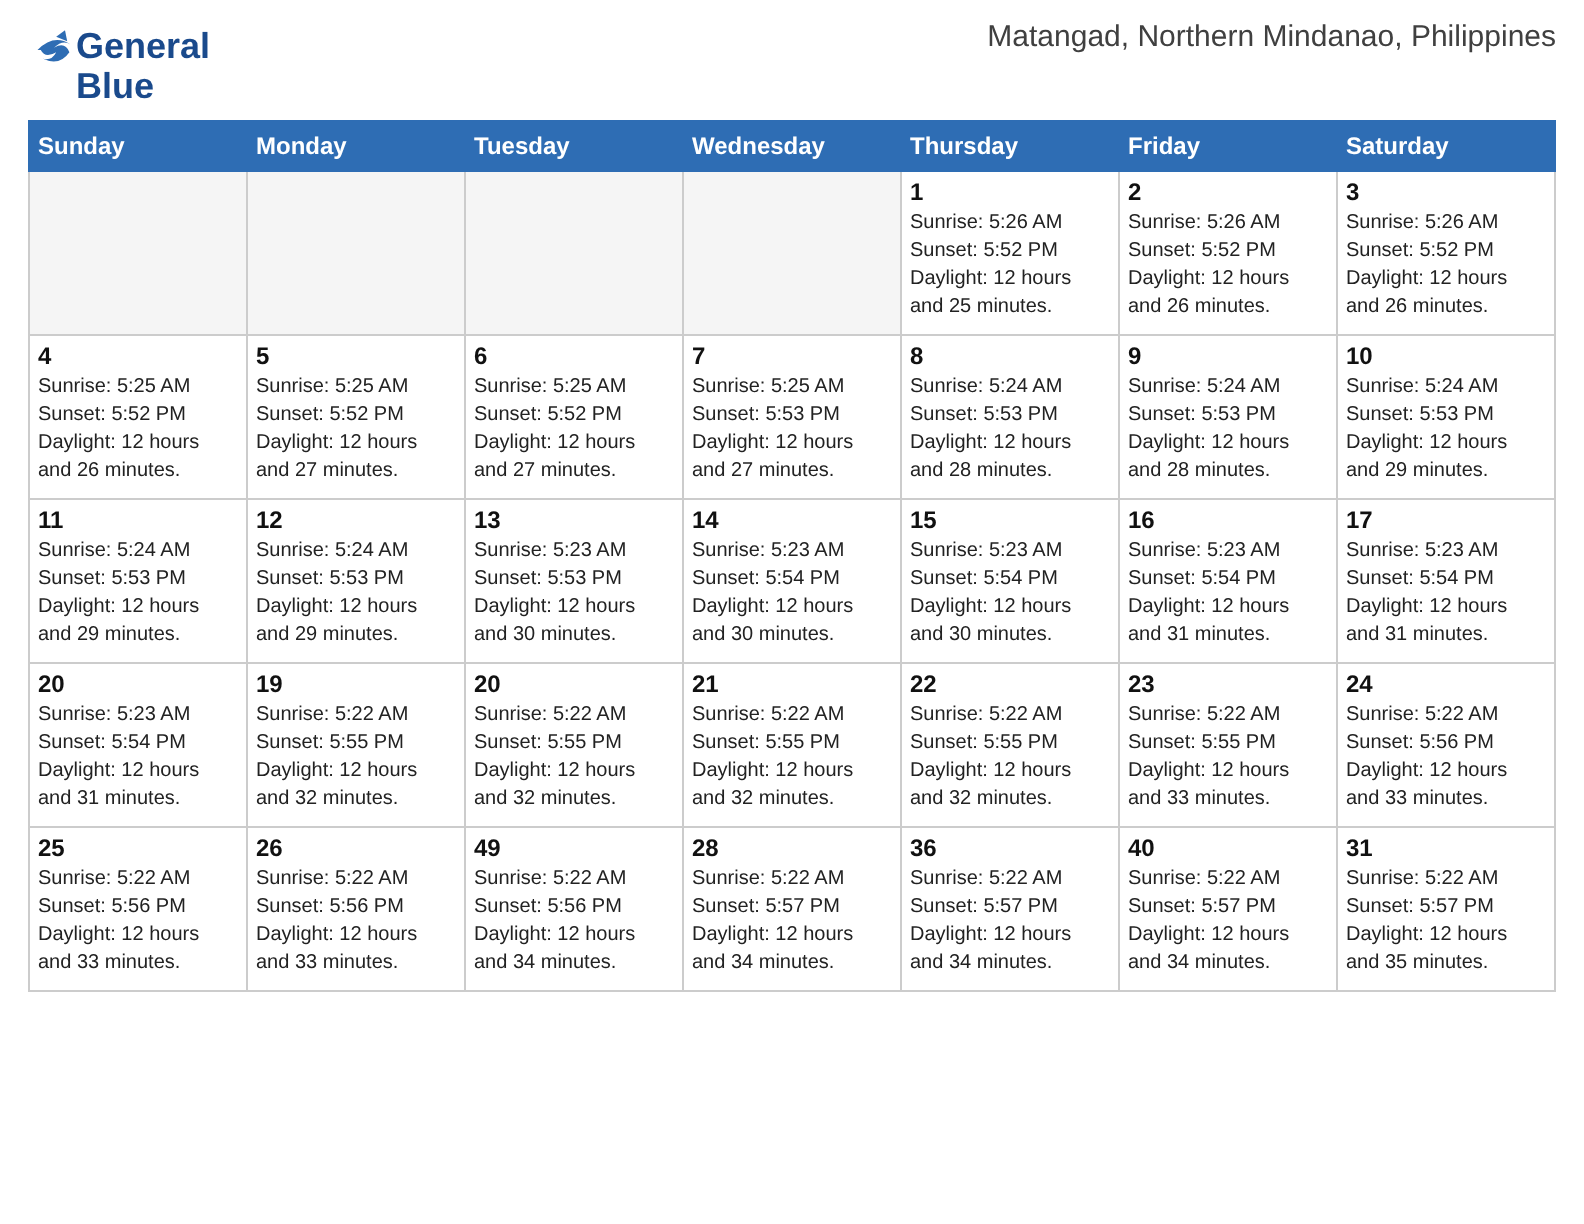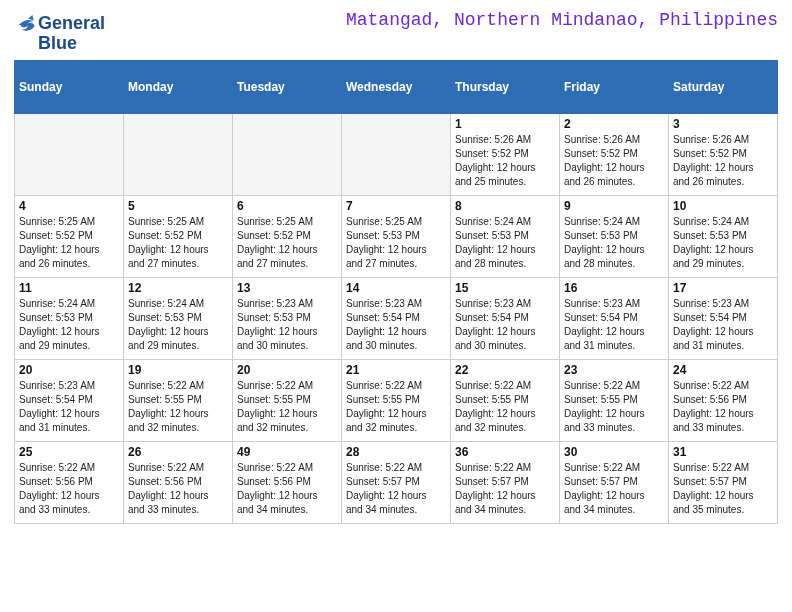--- a/index.html
+++ b/index.html
@@ -38,36 +38,35 @@
     }
     .title-area {
       text-align: right;
     }
     .main-title {
       font-size: 32px;
       font-weight: bold;
       color: #1a3a5c;
     }
     .subtitle {
-      font-size: 18px;
-      color: #6d28d9;
+      font-size: 15px;
+      color: #404040;
       font-weight: normal;
-      font-family: Liberation Mono, monospace;
     }
     .calendar {
       width: 100%;
       border-collapse: collapse;
       table-layout: fixed;
     }
     .calendar thead tr th {
       background-color: #2e6db4;
       color: #fff;
       font-size: 12px;
       font-weight: bold;
-      padding: 19px 4px;
+      padding: 5px 4px;
       text-align: left;
       border: 1px solid #2e6db4;
     }
     .calendar tbody tr td {
       vertical-align: top;
       border: 1px solid #ccc;
       padding: 3px 4px;
       font-size: 10px;
       color: #222;
       background: #fff;
@@ -336,21 +335,21 @@
 and 34 minutes.</div>
           </td>
           <td>
             <span class="day-number">36</span>
             <div class="day-info" style="white-space: pre-line;">Sunrise: 5:22 AM
 Sunset: 5:57 PM
 Daylight: 12 hours
 and 34 minutes.</div>
           </td>
           <td>
-            <span class="day-number">30</span>
+            <span class="day-number">40</span>
             <div class="day-info" style="white-space: pre-line;">Sunrise: 5:22 AM
 Sunset: 5:57 PM
 Daylight: 12 hours
 and 34 minutes.</div>
           </td>
           <td>
             <span class="day-number">31</span>
             <div class="day-info" style="white-space: pre-line;">Sunrise: 5:22 AM
 Sunset: 5:57 PM
 Daylight: 12 hours

